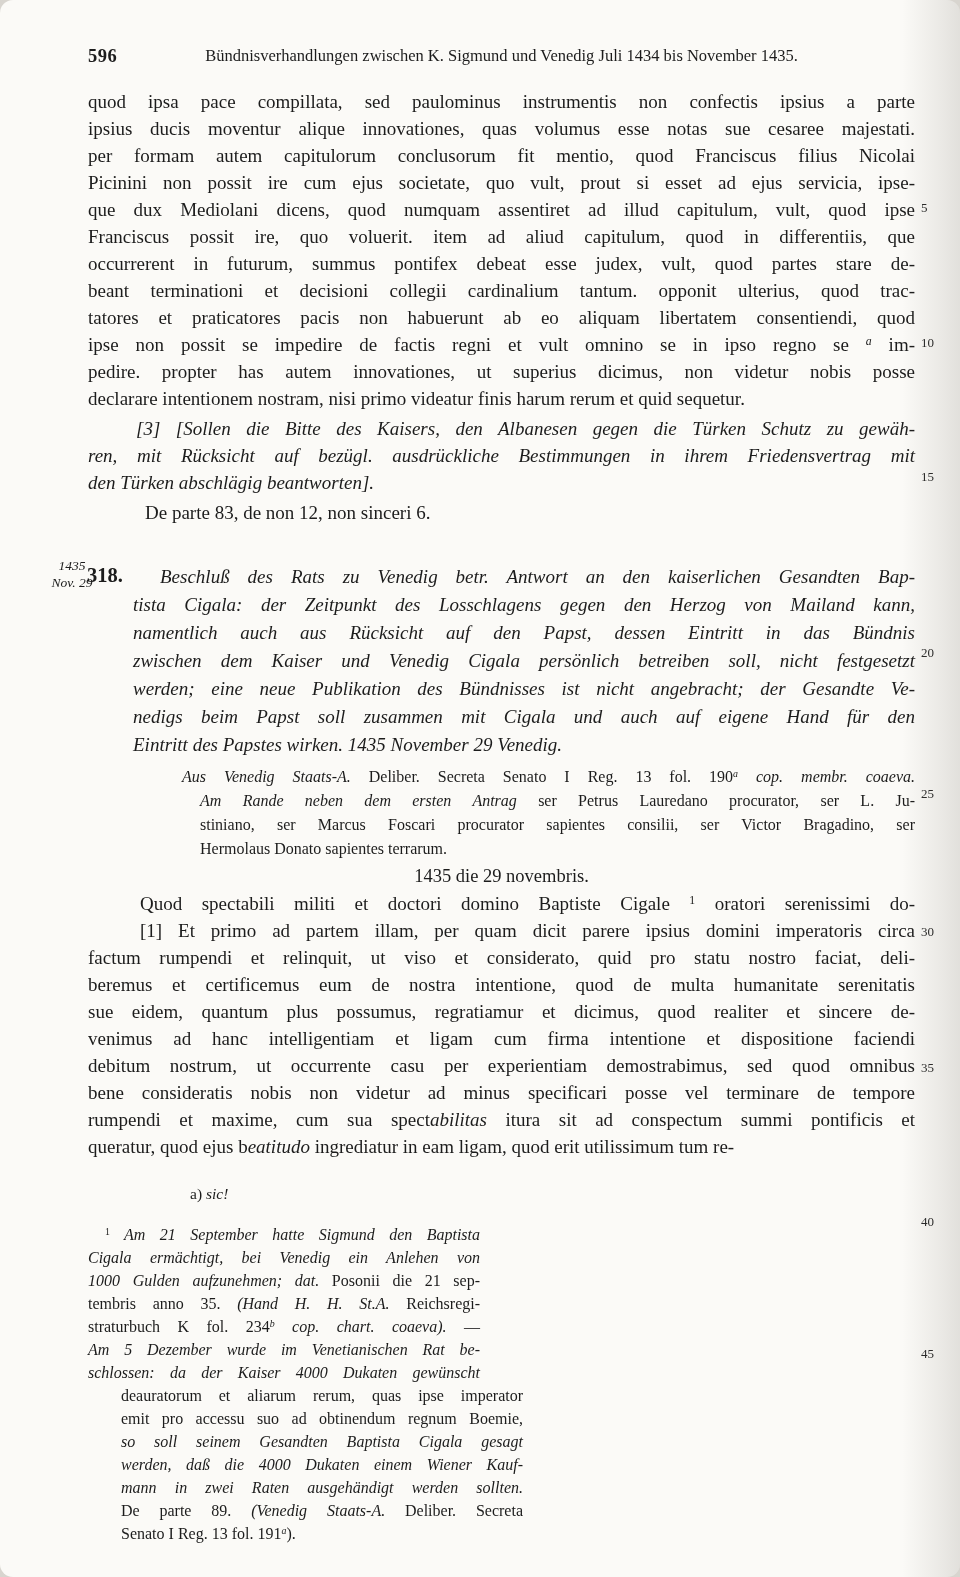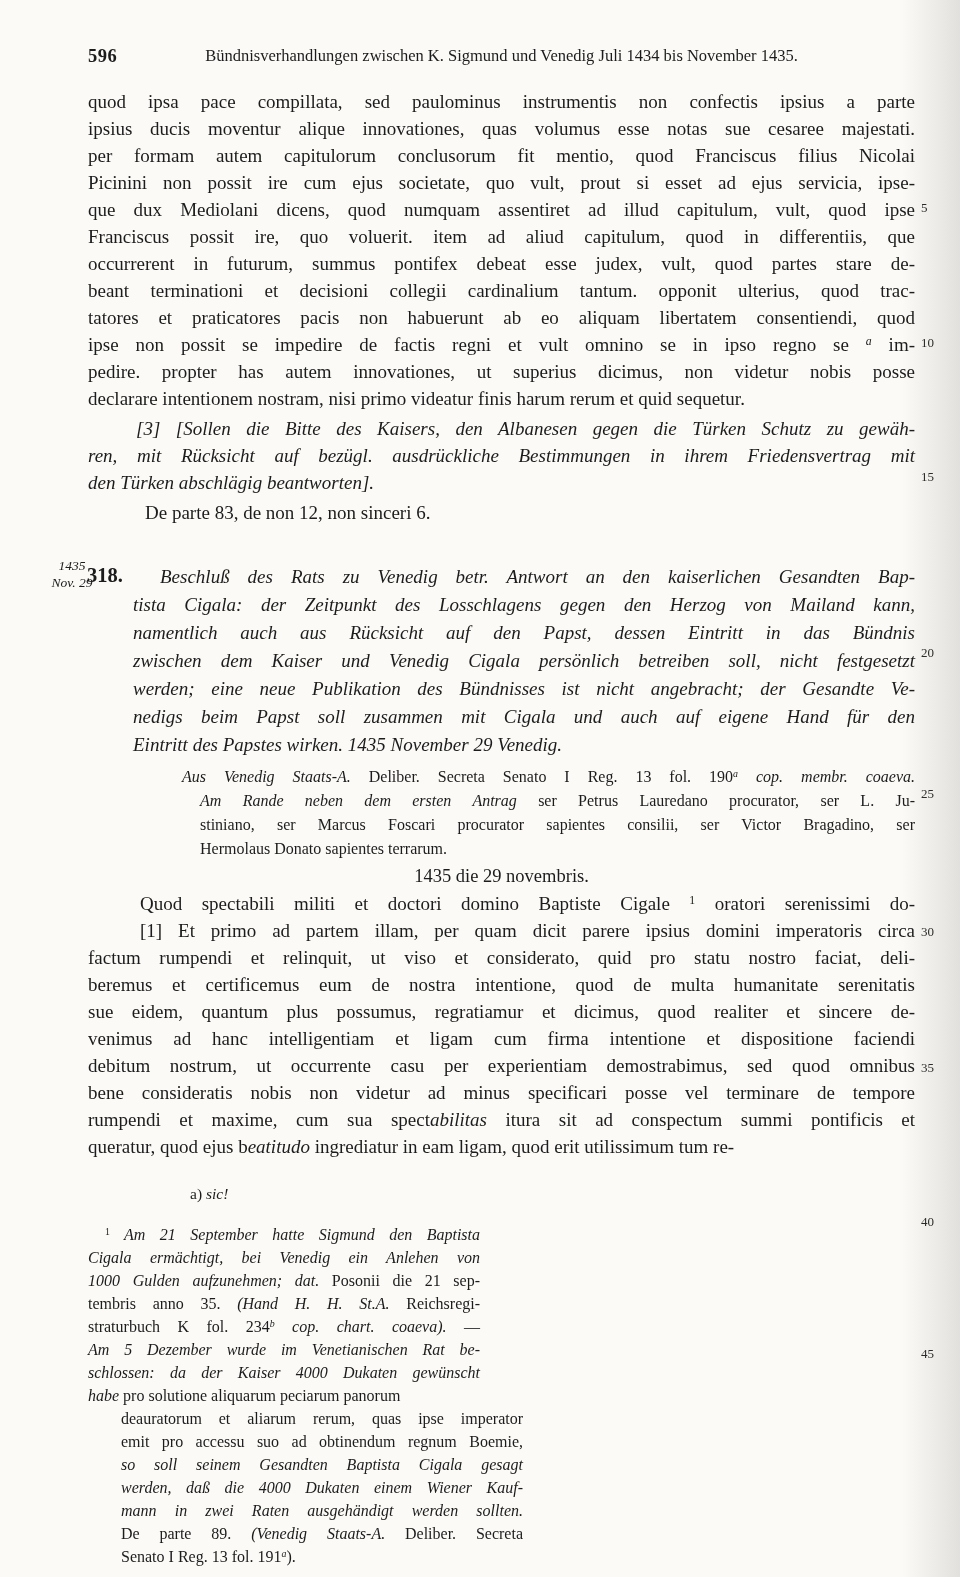--- a/index.html
+++ b/index.html
@@ -3,20 +3,21 @@
 <meta charset="utf-8">
 <style>
   html,body{margin:0;padding:0;background:#d8d5cf;}
   .page{
     position:relative;
     width:960px;height:1577px;
     background:#fbfaf7;
     color:#1c1c1c;
     font-family:"Liberation Serif", serif;
     overflow:hidden;
+    border-radius:13px;
   }
   
   .page::after{
     content:"";position:absolute;top:0;right:0;width:58px;height:100%;
     background:linear-gradient(to right,rgba(110,106,96,0) 0%,rgba(110,106,96,0.12) 70%,rgba(110,106,96,0.18) 100%);
     pointer-events:none;
   }
   .running-header{position:absolute;top:46px;left:88px;width:827px;height:24px;}
   .page-number{position:absolute;left:0;top:0;font-weight:bold;font-size:18.5px;letter-spacing:0.5px;}
   .running-title{display:block;text-align:center;font-size:16.5px;}
@@ -157,21 +158,20 @@
 
     <div class="footnotes">
       <div class="fn-col-left">
           <div class="tline"><sup>1</sup><span class="it"> Am 21 September hatte Sigmund den Baptista</span></div>
           <div class="tline"><span class="it">Cigala ermächtigt, bei Venedig ein Anlehen von</span></div>
           <div class="tline"><span class="it">1000 Gulden aufzunehmen; dat.</span><span> Posonii die 21 sep-</span></div>
           <div class="tline"><span>tembris anno 35. </span><span class="it">(Hand H. H. St.A.</span><span> Reichsregi-</span></div>
           <div class="tline"><span>straturbuch K fol. 234</span><sup class="it">b</sup><span class="it"> cop. chart. coaeva).</span><span> —</span></div>
           <div class="tline"><span class="it">Am 5 Dezember wurde im Venetianischen Rat be-</span></div>
           <div class="tline"><span class="it">schlossen: da der Kaiser 4000 Dukaten gewünscht</span></div>
-          <div class="tline tlast"><span class="it">habe</span><span> pro solutione aliquarum peciarum panorum</span></div>
         </div>
       <div class="fn-col-right">
           <div class="tline"><span>deauratorum et aliarum rerum, quas ipse imperator</span></div>
           <div class="tline"><span>emit pro accessu suo ad obtinendum regnum Boemie,</span></div>
           <div class="tline"><span class="it">so soll seinem Gesandten Baptista Cigala gesagt</span></div>
           <div class="tline"><span class="it">werden, daß die 4000 Dukaten einem Wiener Kauf-</span></div>
           <div class="tline"><span class="it">mann in zwei Raten ausgehändigt werden sollten.</span></div>
           <div class="tline"><span>De parte 89. </span><span class="it">(Venedig Staats-A.</span><span> Deliber. Secreta</span></div>
           <div class="tline tlast"><span>Senato I Reg. 13 fol. 191</span><sup class="it">a</sup><span>).</span></div>
         </div>

